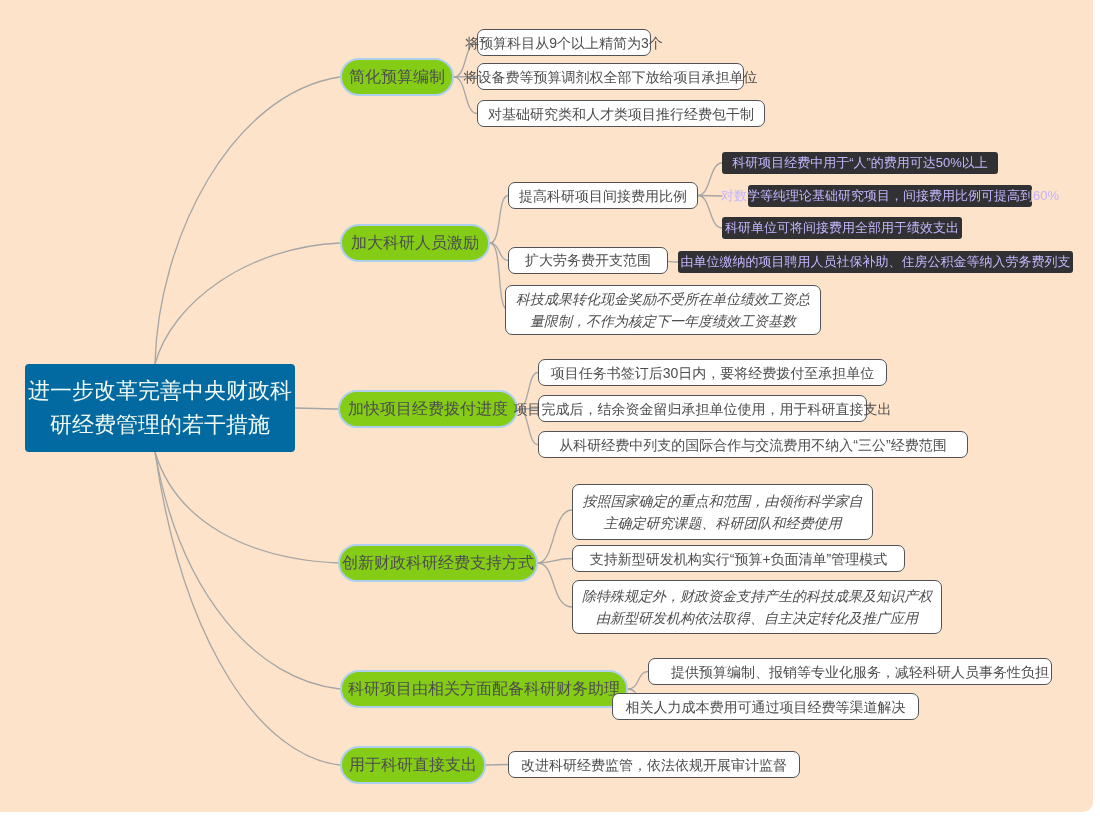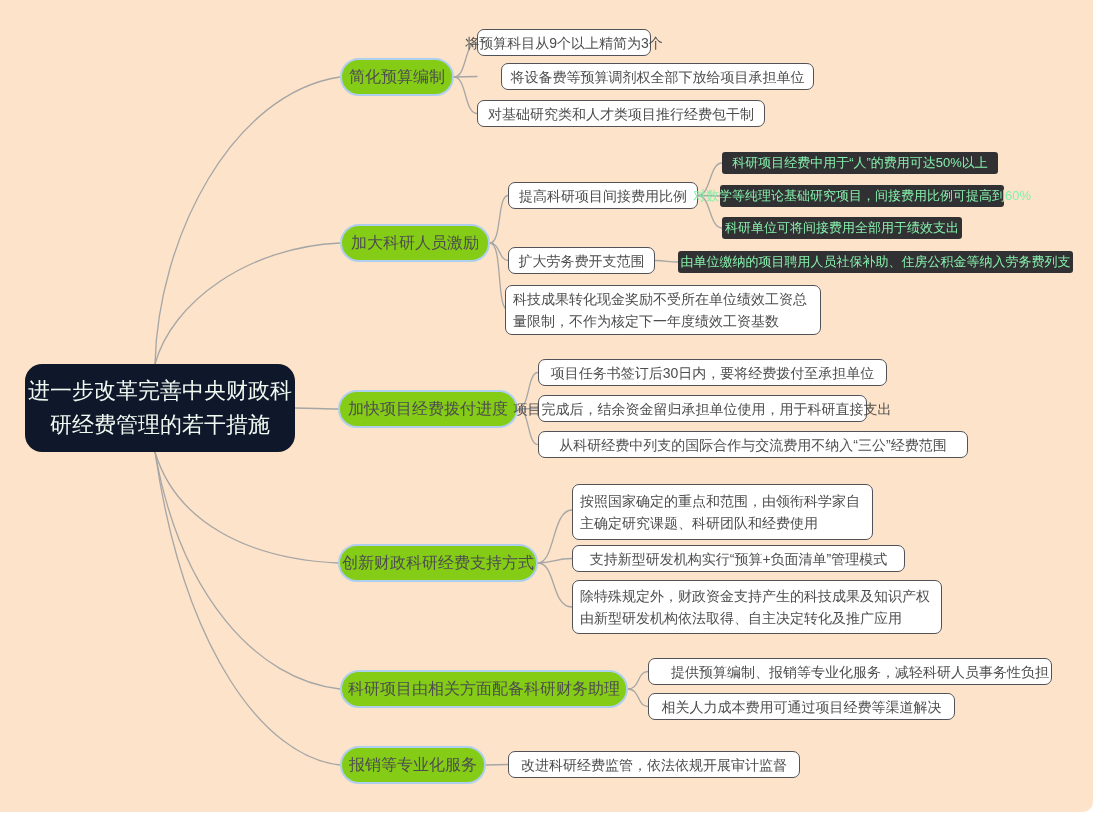--- a/index.html
+++ b/index.html
@@ -12,38 +12,38 @@
     position:absolute;left:0;top:0;width:1093px;height:812px;
     background:#FCE3C9;border-radius:0 0 10px 0;
   }
   .links{position:absolute;left:0;top:0;width:1093px;height:812px;pointer-events:none;}
   .links path{fill:none;stroke:#A6A6A6;stroke-width:1.3;stroke-linecap:round;}
   .topic{
     position:absolute;box-sizing:border-box;color:#4D4D4E;
     display:flex;align-items:center;justify-content:center;
   }
   .root{
-    background:#0f172a;color:#F0FAF2;border-radius:17px;
+    background:#0369a1;color:#F0FAF2;border-radius:4px;
     font-size:22px;line-height:34px;text-align:center;
     padding:8px 0;
   }
   .l1{
     background:#84cc16;border:2px solid #AECFEE;border-radius:19px;
     height:38px;font-size:16px;white-space:nowrap;padding:0 6px;
   }
   .l2{
     background:#ffffff;border:1.5px solid #525359;border-radius:7px;
     height:27px;font-size:14px;line-height:20px;white-space:nowrap;padding:0 8px;
   }
   .l2.wrap{
     white-space:normal;height:auto;line-height:22px;padding:3px 7px;
-    justify-content:flex-start;text-align:left;
+    justify-content:flex-start;text-align:center;font-style:italic;
   }
   .l3{
-    background:#313133;color:#86efac;border-radius:3px;
+    background:#313133;color:#c4b5fd;border-radius:3px;
     height:22px;font-size:13px;white-space:nowrap;padding:0 7px;
   }
   .vtrack{position:absolute;right:0;top:0;width:7px;height:818px;background:#ffffff;}
   .htrack{position:absolute;left:0;bottom:0;width:1100px;height:6px;background:#ffffff;}
 </style>
 </head>
 <body>
 
 <div class="canvas">
 
@@ -81,45 +81,45 @@
     <path d="M628,689 C640,689 637,671.5 648,671.5"></path>
     <path d="M628,689 C640,689 637,706.5 648,706.5"></path>
 
     <path d="M486,765 L508,764.5"></path>
   </svg>
 
   <div class="topic root" style="left:25px;top:364px;width:270px;height:88px;">进一步改革完善中央财政科研经费管理的若干措施</div>
 
   <div class="topic l1" style="left:340px;top:58px;width:114px;">简化预算编制</div>
   <div class="topic l2" style="left:477px;top:29px;width:174px;">将预算科目从9个以上精简为3个</div>
-  <div class="topic l2" style="left:477px;top:63px;width:313px;margin-left:24px;">将设备费等预算调剂权全部下放给项目承担单位</div>
+  <div class="topic l2" style="left:477px;top:63px;width:267px;">将设备费等预算调剂权全部下放给项目承担单位</div>
   <div class="topic l2" style="left:477px;top:100px;width:288px;">对基础研究类和人才类项目推行经费包干制</div>
 
   <div class="topic l1" style="left:340px;top:224px;width:150px;">加大科研人员激励</div>
   <div class="topic l2" style="left:508px;top:182px;width:190px;">提高科研项目间接费用比例</div>
   <div class="topic l3" style="left:722px;top:152px;width:276px;">科研项目经费中用于“人”的费用可达50%以上</div>
-  <div class="topic l3" style="left:720px;top:185px;width:284px;">对数学等纯理论基础研究项目，间接费用比例可提高到60%</div>
+  <div class="topic l3" style="left:748px;top:185px;width:284px;">对数学等纯理论基础研究项目，间接费用比例可提高到60%</div>
   <div class="topic l3" style="left:722px;top:217px;width:240px;">科研单位可将间接费用全部用于绩效支出</div>
-  <div class="topic l2" style="left:508px;top:247px;width:147px;">扩大劳务费开支范围</div>
+  <div class="topic l2" style="left:508px;top:247px;width:160px;font-family:Liberation Serif, serif;">扩大劳务费开支范围</div>
   <div class="topic l3" style="left:678px;top:251px;width:395px;">由单位缴纳的项目聘用人员社保补助、住房公积金等纳入劳务费列支</div>
   <div class="topic l2 wrap" style="left:505px;top:285px;width:316px;height:50px;">科技成果转化现金奖励不受所在单位绩效工资总量限制，不作为核定下一年度绩效工资基数</div>
 
   <div class="topic l1" style="left:338px;top:390px;width:180px;">加快项目经费拨付进度</div>
   <div class="topic l2" style="left:538px;top:359px;width:349px;">项目任务书签订后30日内，要将经费拨付至承担单位</div>
   <div class="topic l2" style="left:538px;top:395px;width:329px;">项目完成后，结余资金留归承担单位使用，用于科研直接支出</div>
   <div class="topic l2" style="left:538px;top:431px;width:430px;">从科研经费中列支的国际合作与交流费用不纳入“三公”经费范围</div>
 
   <div class="topic l1" style="left:338px;top:544px;width:200px;">创新财政科研经费支持方式</div>
   <div class="topic l2 wrap" style="left:572px;top:484px;width:301px;height:56px;">按照国家确定的重点和范围，由领衔科学家自主确定研究课题、科研团队和经费使用</div>
   <div class="topic l2" style="left:572px;top:545px;width:333px;">支持新型研发机构实行“预算+负面清单”管理模式</div>
   <div class="topic l2 wrap" style="left:572px;top:580px;width:370px;height:54px;">除特殊规定外，财政资金支持产生的科技成果及知识产权由新型研发机构依法取得、自主决定转化及推广应用</div>
 
   <div class="topic l1" style="left:340px;top:670px;width:288px;text-align:center;">科研项目由相关方面配备科研财务助理</div>
   <div class="topic l2" style="left:648px;top:658px;width:404px;padding-left:28px;">提供预算编制、报销等专业化服务，减轻科研人员事务性负担</div>
-  <div class="topic l2" style="left:648px;top:693px;width:307px;">相关人力成本费用可通过项目经费等渠道解决</div>
+  <div class="topic l2" style="left:612px;top:693px;width:307px;">相关人力成本费用可通过项目经费等渠道解决</div>
 
-  <div class="topic l1" style="left:340px;top:746px;width:146px;">报销等专业化服务</div>
+  <div class="topic l1" style="left:340px;top:746px;width:146px;">用于科研直接支出</div>
   <div class="topic l2" style="left:508px;top:751px;width:292px;">改进科研经费监管，依法依规开展审计监督</div>
 
 </div>
 
 <div class="vtrack"></div>
 <div class="htrack"></div>
 
 </body></html>

